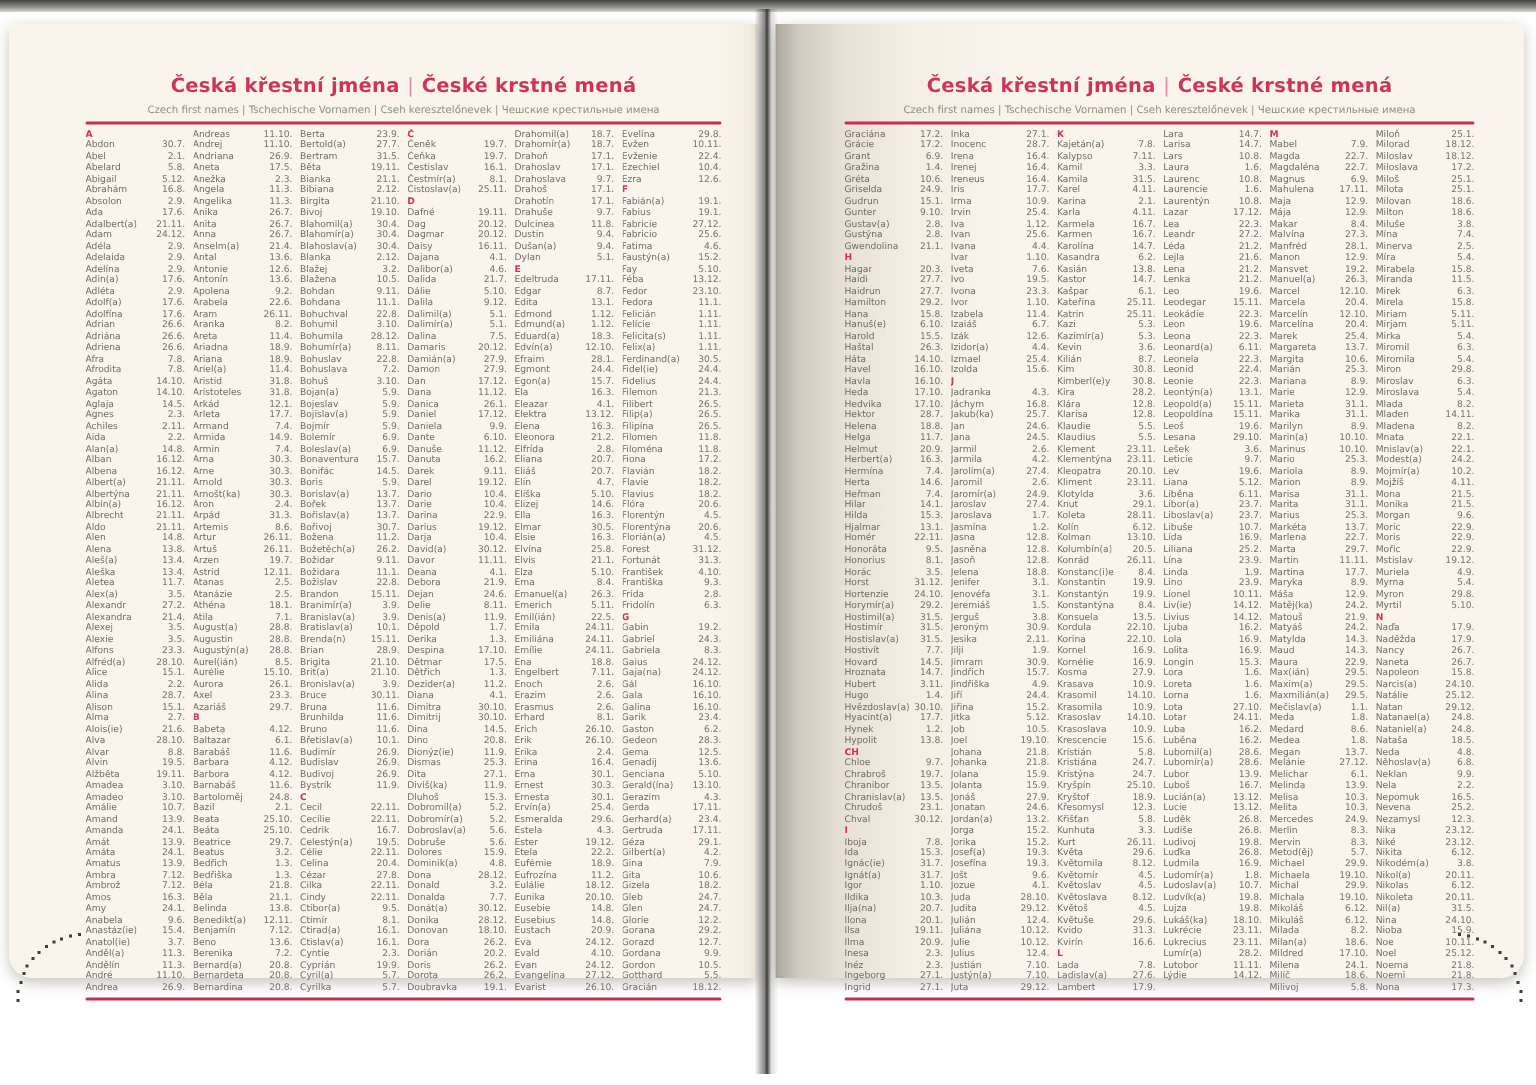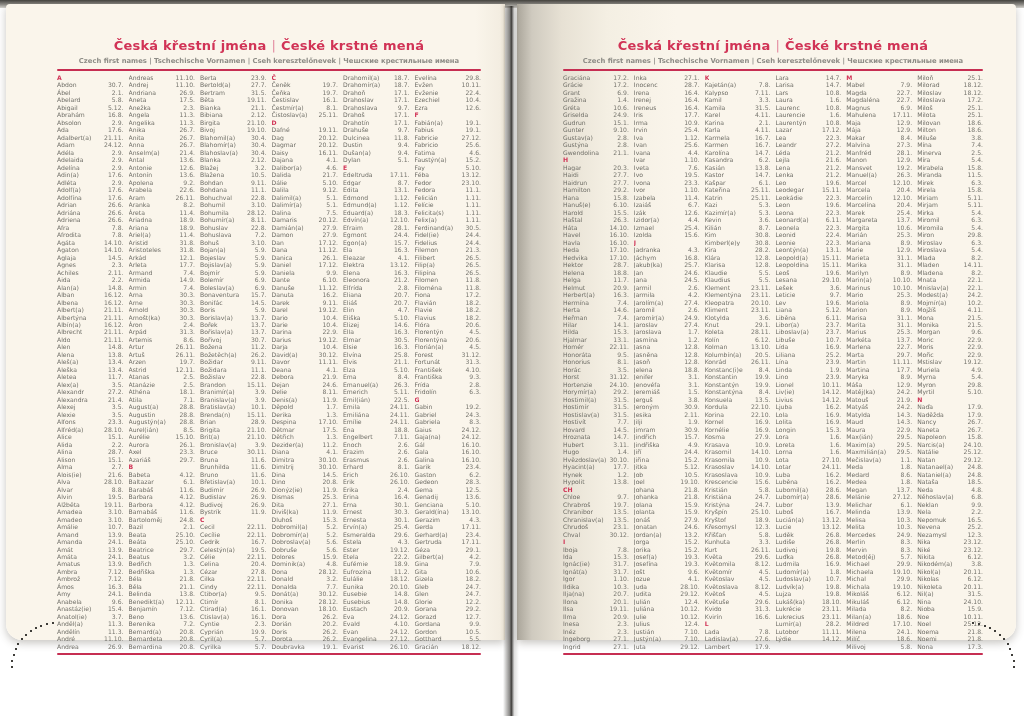--- a/index.html
+++ b/index.html
@@ -6,21 +6,21 @@
   body{
     width:1024px;height:723px;position:relative;overflow:hidden;
     background:#ffffff;
     font-family:"DejaVu Sans","Liberation Sans",sans-serif;
   }
   .top-edge{
     position:absolute;top:0;left:0;width:1024px;height:8px;
     background:linear-gradient(180deg,#44433f 0%,#8b8984 55%,#d8d6d1 100%);
   }
   .page{
-    position:absolute;top:4px;height:636px;width:499px;
+    position:absolute;top:16px;height:636px;width:499px;
     background:#faf5eb;
     box-shadow:0 3px 9px rgba(70,62,50,.30);
   }
   .page.left{
     left:6px;border-radius:4px 0 0 16px;
     background:linear-gradient(to right,#faf5eb 0%,#faf5eb 94%,#f3edE1 99%,#e3dccd 100%);
   }
   .page.right{
     left:517px;border-radius:0 4px 16px 0;
     background:linear-gradient(to right,#aaa59a 0%,#cfcabf 3%,#e7e1d4 9%,#f4efe3 18%,#faf5eb 32%);
@@ -32,21 +32,21 @@
   }
   .inner{position:relative;height:100%;box-sizing:border-box;}
   .page.left  .inner{padding:34px 24px 0 51px;}
   .page.right .inner{padding:34px 33px 0 46px;}
   .title{
     text-align:center;font-size:13px;font-weight:bold;letter-spacing:.2px;
     color:#d13356;white-space:nowrap;
   }
   .title .divider{font-weight:normal;color:#e28aa0;padding:0 5px;}
   .subtitle{
-    text-align:center;font-size:6.8px;color:#8d8c86;margin-top:4px;white-space:nowrap;font-weight:bold;
+    text-align:center;font-size:6.8px;color:#8d8c86;margin-top:4px;white-space:nowrap;
   }
   .rule{height:2px;background:#c62e52;margin-top:4px;border-radius:1px;}
   .rule.bottom{margin-top:2px;}
   .cols{display:flex;gap:5px;margin-top:3px;height:577px;overflow:hidden;}
   .col{flex:1;min-width:0;overflow:hidden;}
   .row{
     display:flex;justify-content:space-between;
     font-size:6.1px;line-height:7.49px;color:#6e6d66;white-space:nowrap;
   }
   .row .n{overflow:hidden;}

